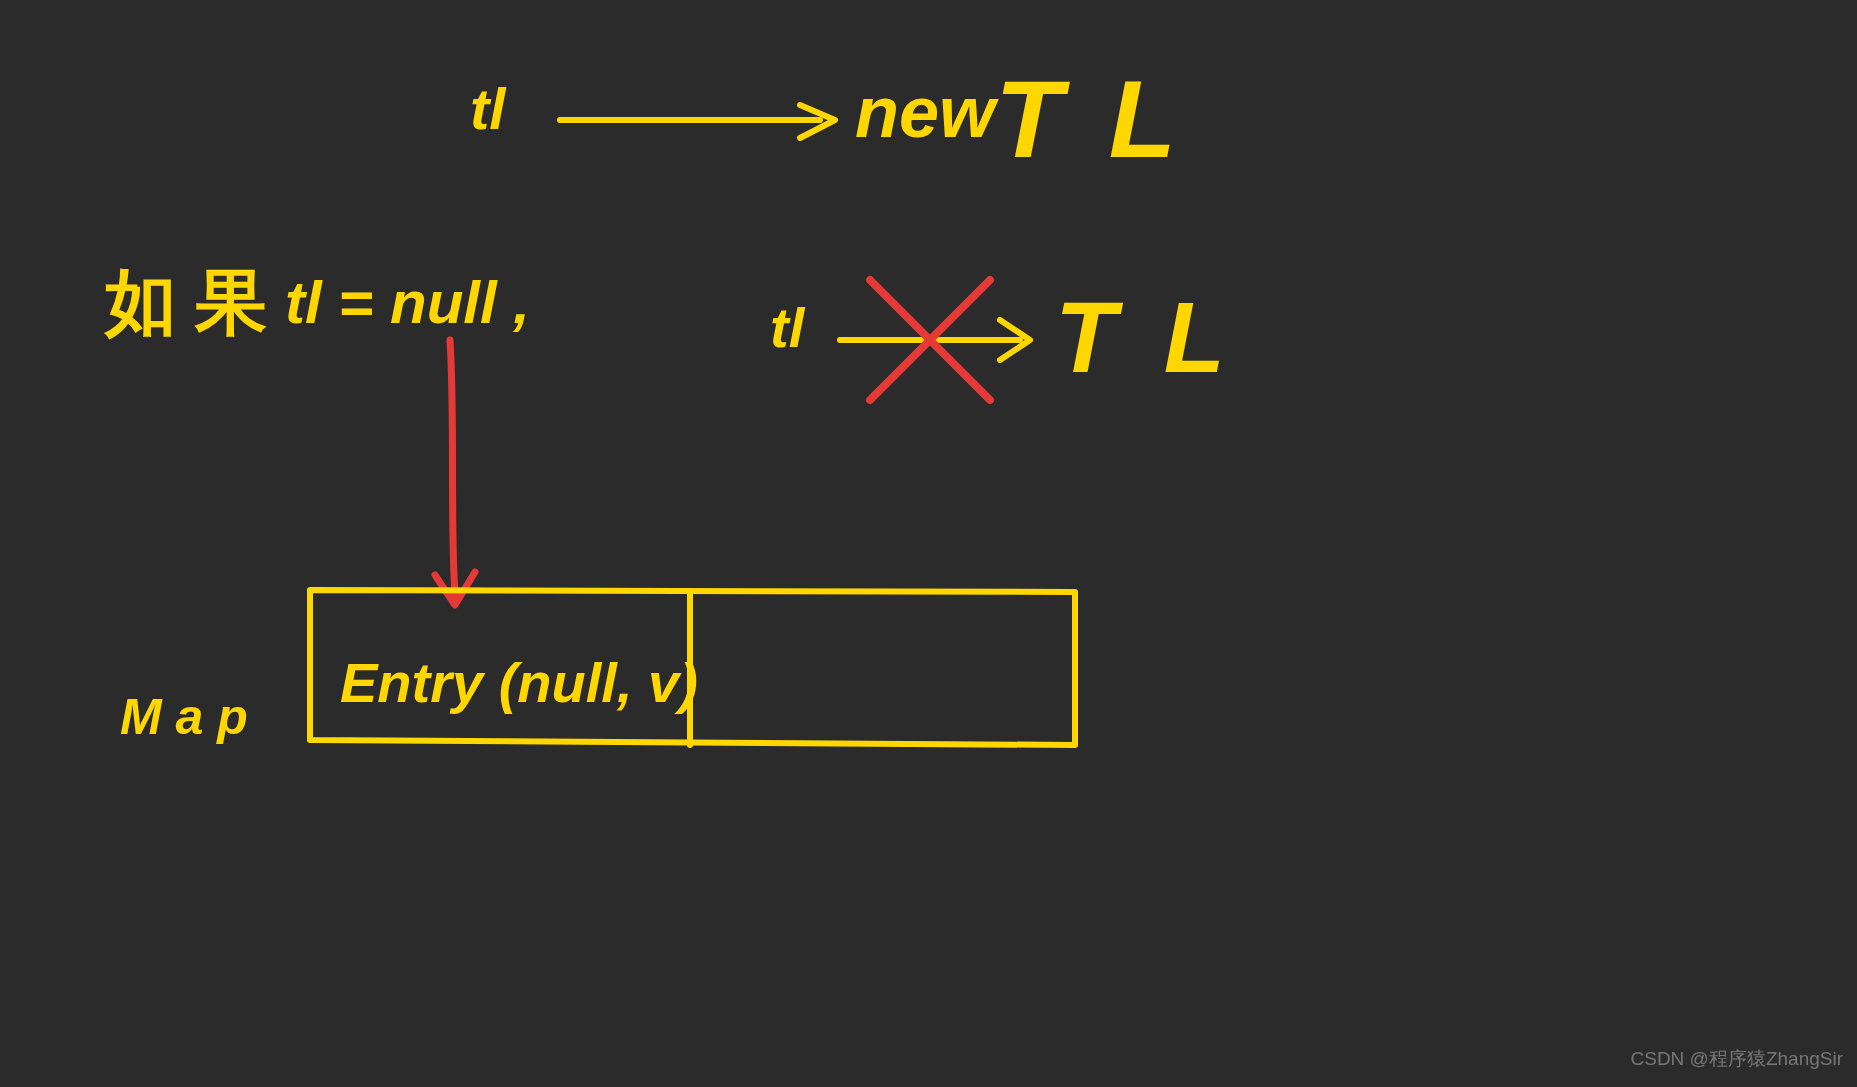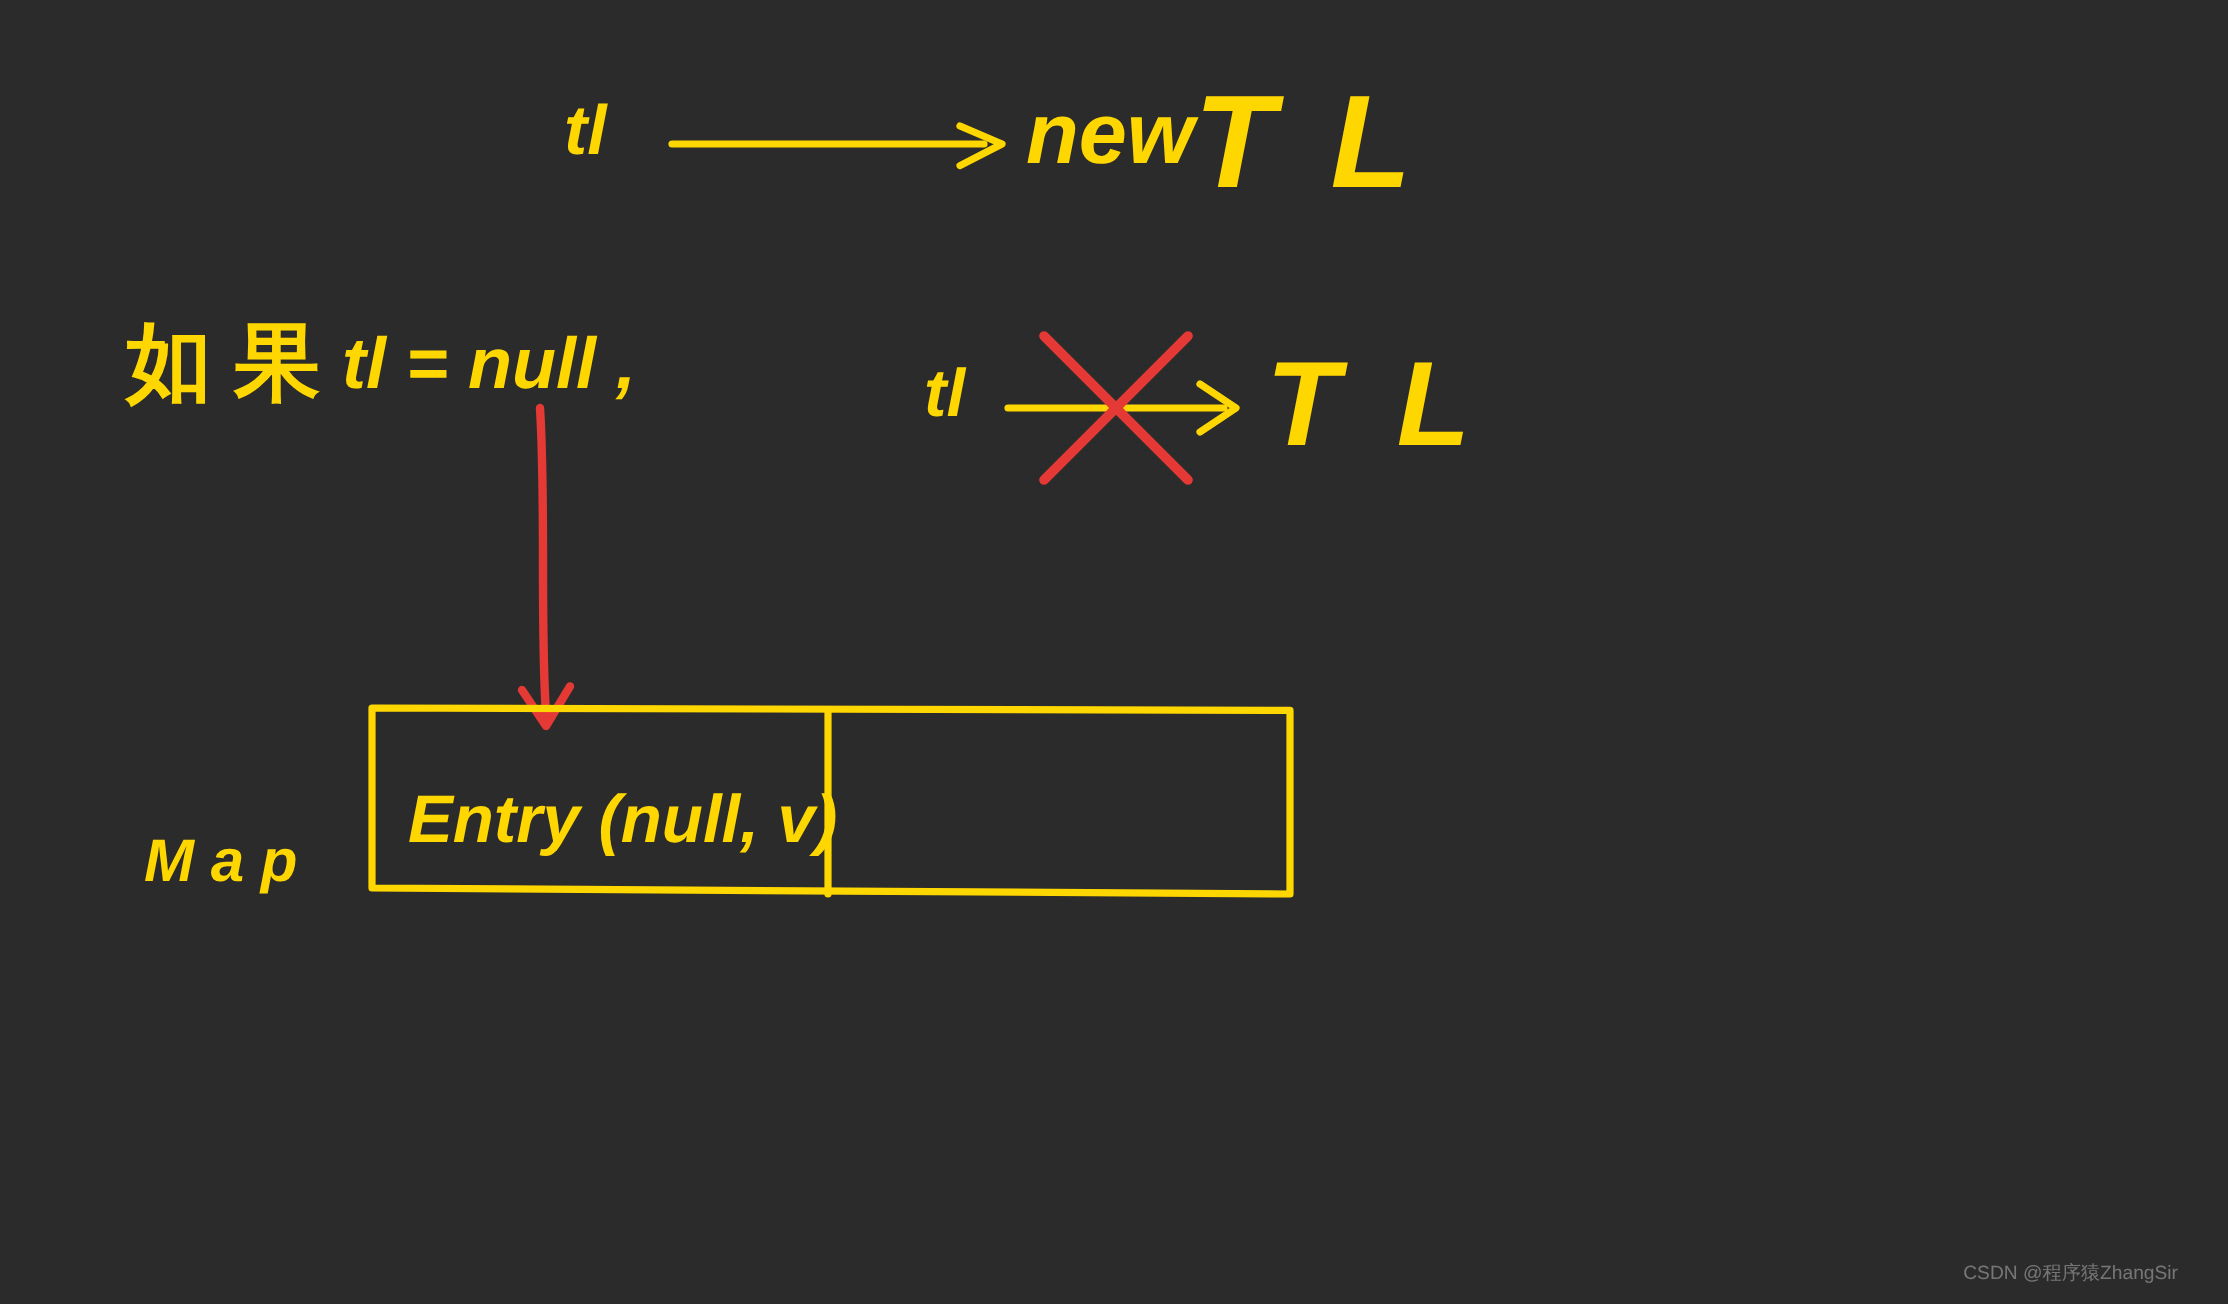--- a/index.html
+++ b/index.html
@@ -13,24 +13,24 @@
     }
     .handwritten {
       color: #ffd700;
       position: absolute;
       font-style: italic;
       font-weight: 700;
     }
     .watermark {
       position: absolute;
       bottom: 15px;
-      right: 42px;
+      right: 14px;
       color: rgba(255,255,255,0.35);
       font-family: Arial, sans-serif;
-      font-size: 16px;
+      font-size: 19px;
       font-style: normal;
     }
     svg.canvas {
       position: absolute;
       top: 0;
       left: 0;
       width: 1857px;
       height: 1087px;
     }
   </style>

